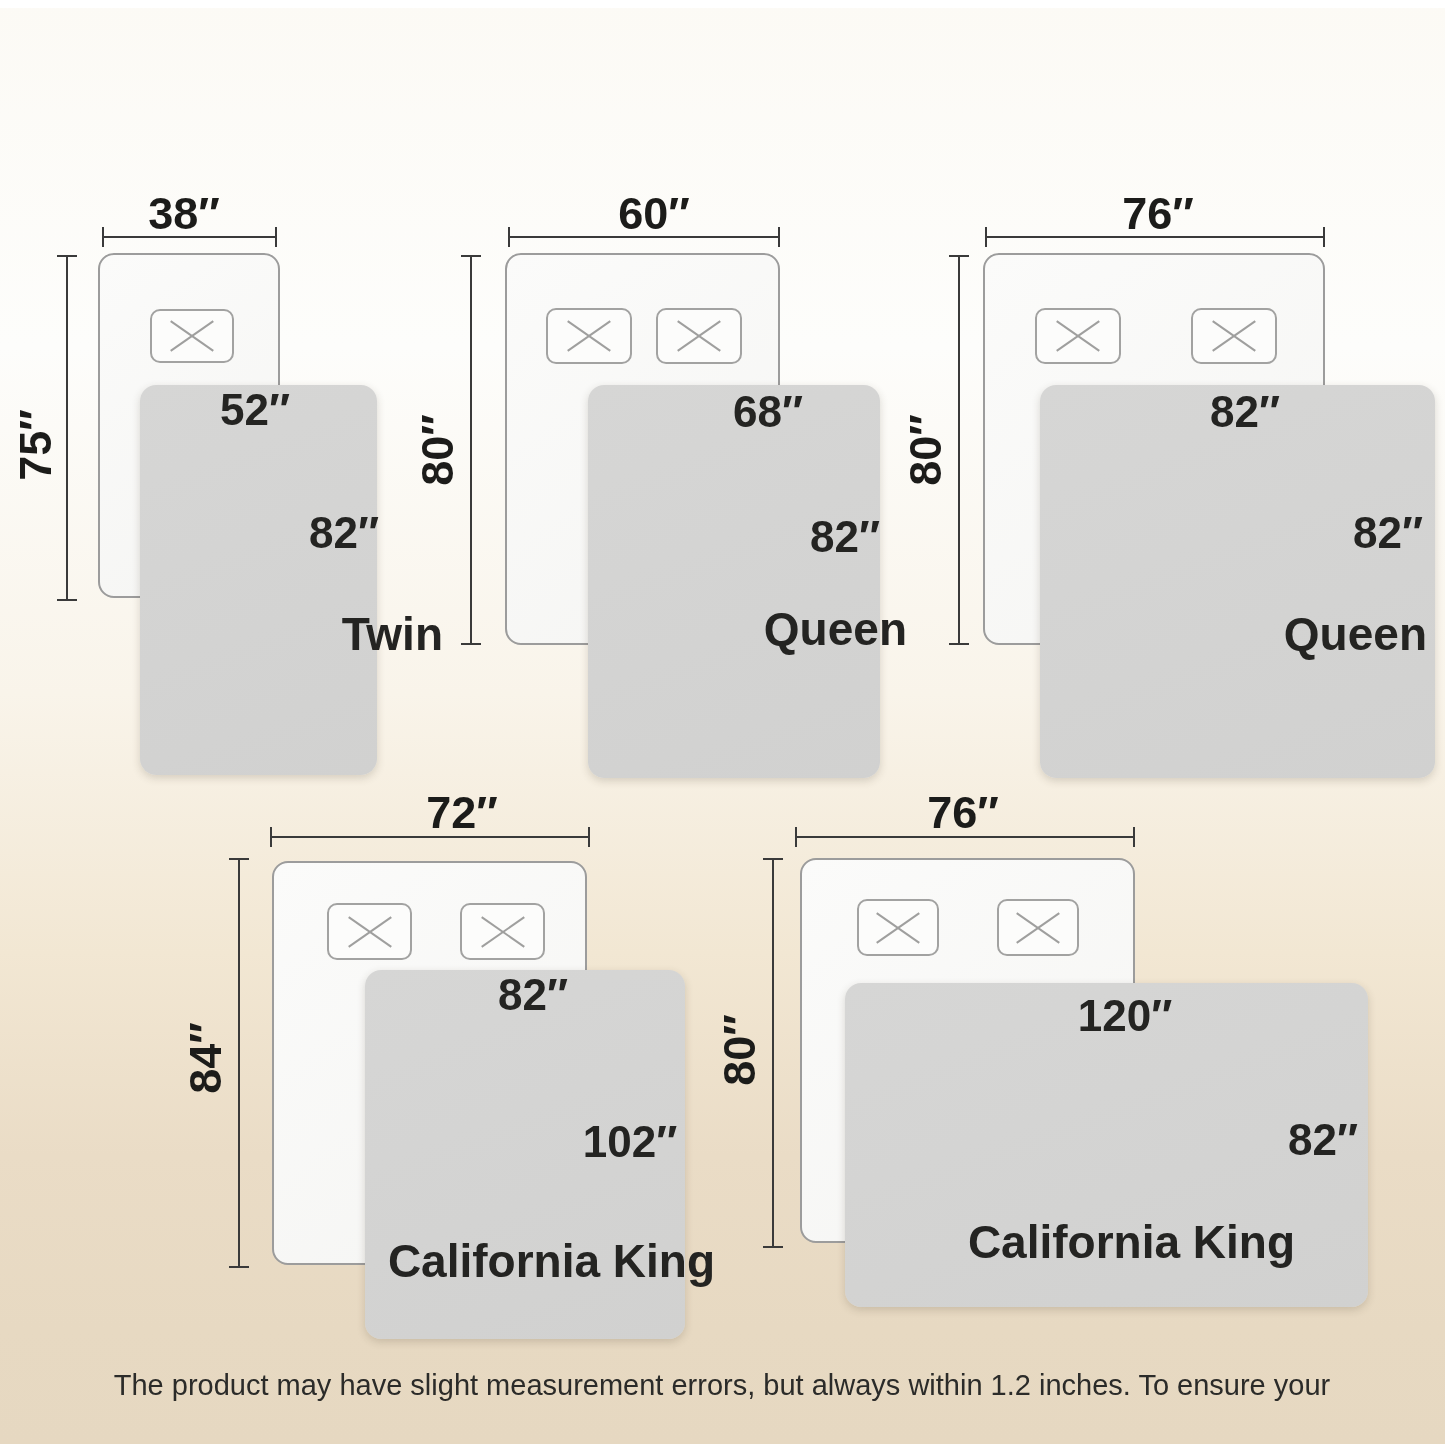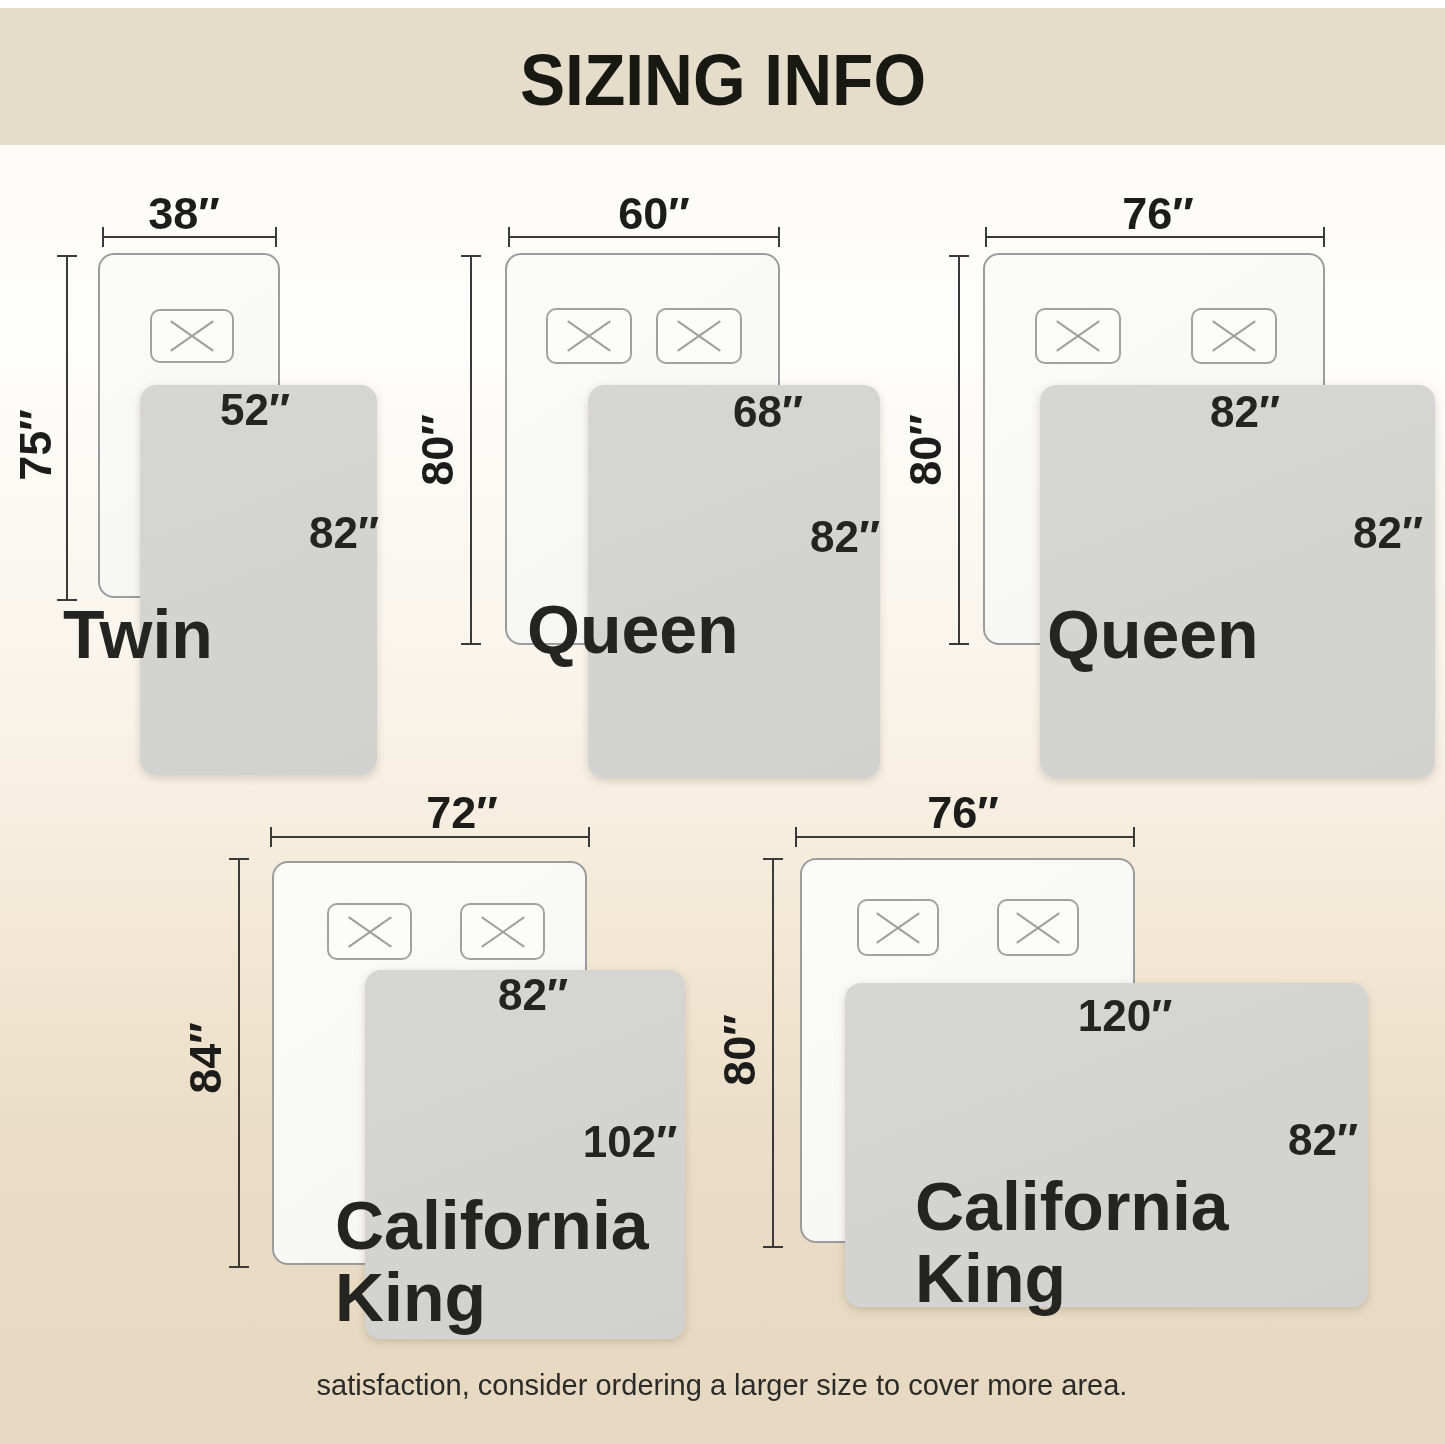--- a/index.html
+++ b/index.html
@@ -11,21 +11,21 @@
   .top-strip { position:absolute; left:0; top:0; width:100%; height:8px; background:#ffffff; }
   .header { position:absolute; left:0; top:8px; width:100%; height:137px; background:#e5ddca; }
   .title {
     position:absolute; left:50%; top:72px; transform:translate(-50%,-50%) scaleX(.94);
     font-size:72px; font-weight:bold; letter-spacing:0px; color:#191914; white-space:nowrap;
   }
   .ctr { position:absolute; transform:translate(-50%,-50%); white-space:nowrap; }
   .rot { position:absolute; transform:translate(-50%,-50%) rotate(-90deg); white-space:nowrap; }
   .mlabel { font-size:45px; font-weight:bold; color:#1c1c1a; }
   .blabel { font-size:44px; font-weight:bold; color:#242422; }
-  .bname  { font-size:68px; font-weight:bold; color:#242422; text-align:left; width:380px; line-height:1.06; white-space:normal; }
+  .bname  { font-size:46px; font-weight:bold; color:#242422; text-align:right; width:380px; line-height:1.06; white-space:normal; }
   .hline { position:absolute; height:2px; background:#3a3a3a; }
   .hline::before,.hline::after { content:""; position:absolute; width:2px; height:20px; top:-9px; background:#3a3a3a; }
   .hline::before { left:0; } .hline::after { right:0; }
   .vline { position:absolute; width:2px; background:#3a3a3a; }
   .vline::before,.vline::after { content:""; position:absolute; height:2px; width:20px; left:-9px; background:#3a3a3a; }
   .vline::before { top:0; } .vline::after { bottom:0; }
   .bed {
     position:absolute; box-sizing:border-box; border:2px solid #9c9c9c; border-radius:16px;
     background:linear-gradient(145deg,#fbfbfa 0%,#f5f5f3 100%);
   }
@@ -47,23 +47,20 @@
     position:absolute; left:722px; top:1368px; width:1380px; transform:translateX(-50%);
     text-align:center; font-size:29px; line-height:35px; color:#2b2b29;
   }
   .footer-note span { display:block; }
 </style>
 </head>
 <body>
 
 <div class="page">
   <div class="top-strip"></div>
-  <div class="header">
-    <div class="title">SIZING INFO</div>
-  </div>
 
   <div>
     <span class="mlabel ctr" style="left:184px;top:214px;">38″</span>
     <div class="hline" style="left:102px;top:236px;width:175px;"></div>
     <div class="vline" style="left:66px;top:255px;height:346px;"></div>
     <span class="mlabel rot" style="left:36px;top:445px;">75″</span>
     <div class="bed" style="left:98px;top:253px;width:182px;height:345px;">
       <div class="pillow" style="left:50px;top:54px;width:84px;height:54px;"></div>
     </div>
     <div class="blanket" style="left:140px;top:385px;width:237px;height:390px;"></div>
@@ -126,15 +123,15 @@
       <div class="pillow" style="left:55px;top:39px;width:82px;height:57px;"></div>
       <div class="pillow" style="left:195px;top:39px;width:82px;height:57px;"></div>
     </div>
     <div class="blanket" style="left:845px;top:983px;width:523px;height:324px;"></div>
     <span class="blabel ctr" style="left:1125px;top:1016px;">120″</span>
     <span class="blabel ctr" style="left:1323px;top:1140px;">82″</span>
     <span class="bname ctr" style="left:1105px;top:1242px;">California King</span>
   </div>
 
   <div class="footer-note">
-    <span>satisfaction, consider ordering a larger size to cover more area.</span>
+    <span>The product may have slight measurement errors, but always within 1.2 inches. To ensure your</span>
   </div>
 </div>
 
 </body></html>

